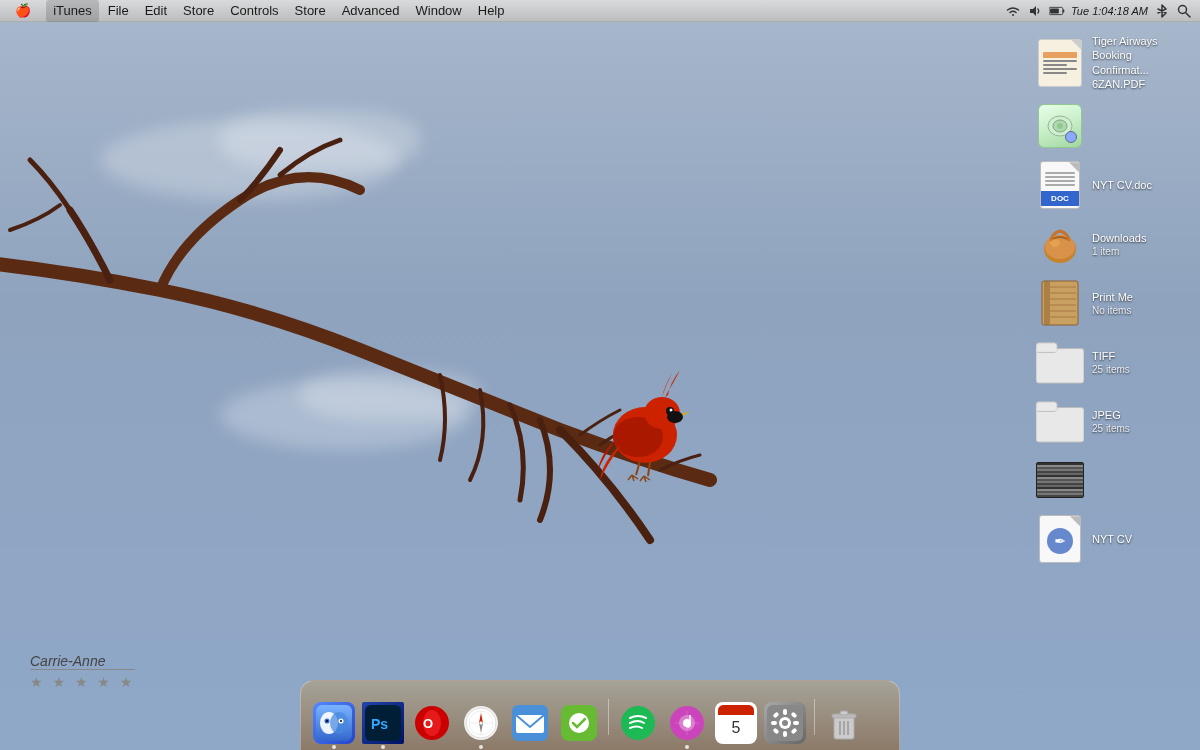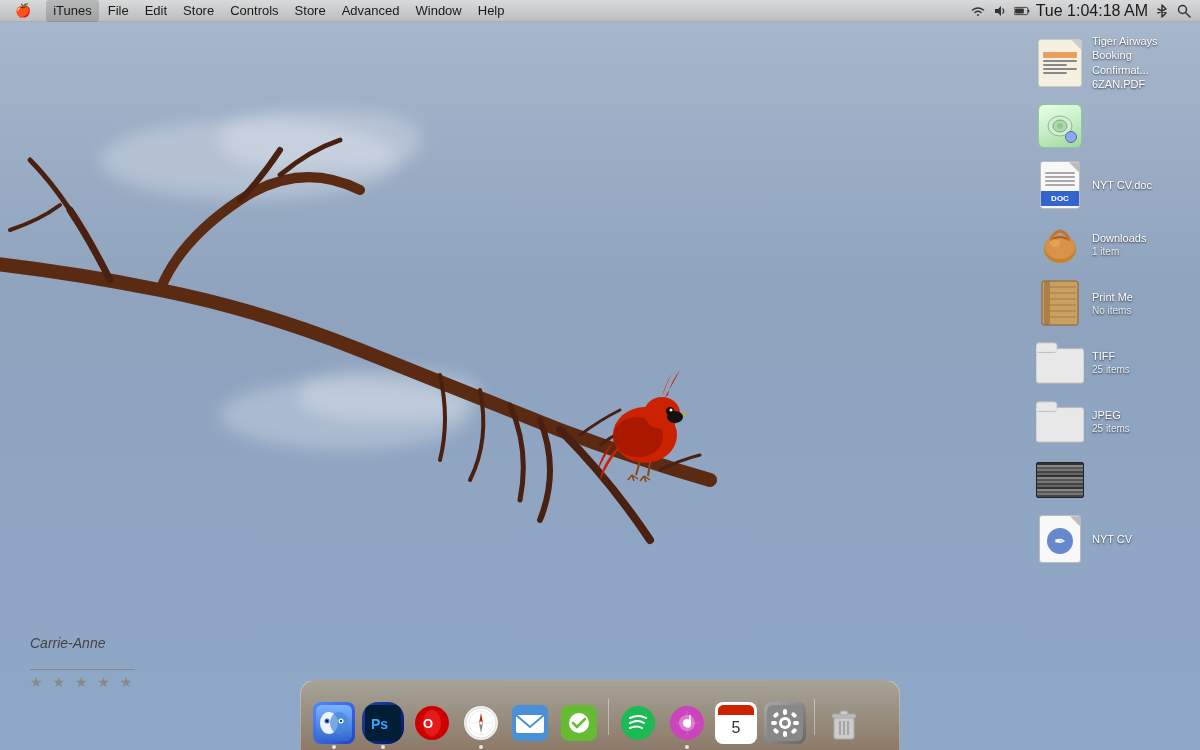--- a/index.html
+++ b/index.html
@@ -78,22 +78,23 @@
     }
     .menubar-icon {
       width: 16px;
       height: 14px;
       display: inline-flex;
       align-items: center;
       justify-content: center;
       font-size: 11px;
     }
     .clock {
-      font-size: 16px;
+      font-size: 11px;
       font-weight: 500;
+      font-style: italic;
     }
 
     
     .branch-svg {
       position: absolute;
       top: 60px;
       left: -40px;
       width: 820px;
       height: 520px;
       z-index: 2;
@@ -300,21 +301,21 @@
       position: absolute;
       bottom: 60px;
       left: 30px;
       z-index: 10;
     }
     .user-name {
       font-size: 14px;
       color: #444;
       font-style: italic;
       border-bottom: 1px solid #888;
-      padding-bottom: 18px;
+      padding-bottom: 0;
       margin-bottom: 4px;
     }
     .user-rating {
       font-size: 14px;
       color: #888;
       letter-spacing: 3px;
     }
 
     
     .dock {
@@ -343,21 +344,21 @@
       align-items: center;
       justify-content: center;
       cursor: pointer;
       position: relative;
       flex-shrink: 0;
     }
 
     .dock-icon {
       width: 42px;
       height: 42px;
-      border-radius: 16px;
+      border-radius: 2px;
       display: flex;
       align-items: center;
       justify-content: center;
       font-size: 10px;
       overflow: hidden;
     }
     .dock-ps { background: linear-gradient(135deg, #2244aa, #001166); }
     .dock-ical { background: white; border-radius: 8px; }
     .dock-system { background: linear-gradient(135deg, #aaaaaa, #666666); border-radius: 8px; }
     .dock-finder { background: linear-gradient(135deg, #5588ff, #2244cc); border-radius: 8px; }

